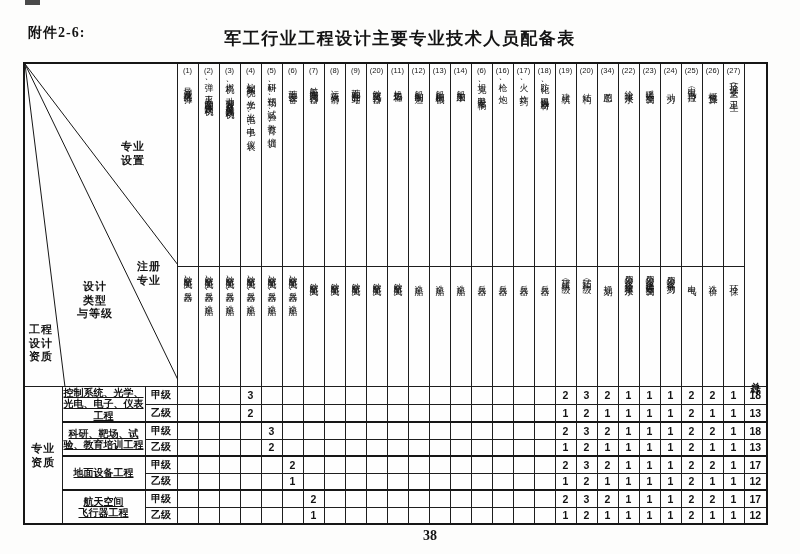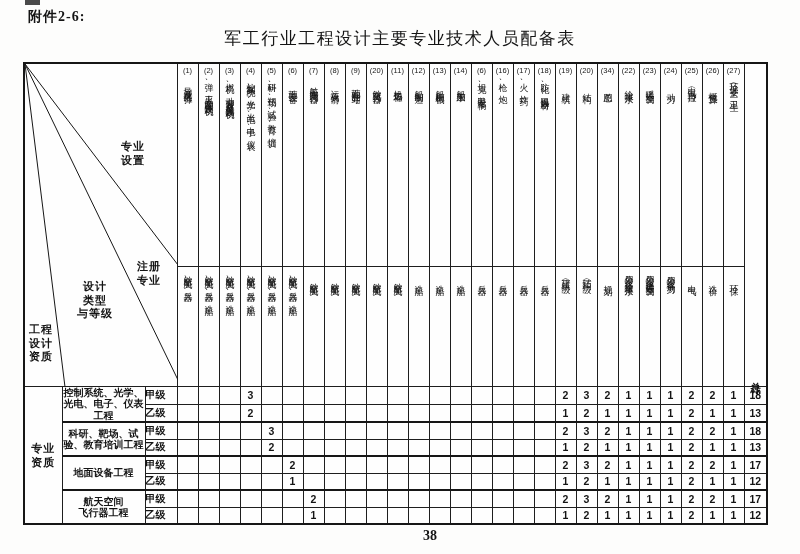--- a/index.html
+++ b/index.html
@@ -2,23 +2,23 @@
 <html><head>
 <meta charset="utf-8">
 <style>
   html,body{margin:0;padding:0;}
   body{
     width:800px;height:554px;position:relative;overflow:hidden;
     background:#fdfdfc;color:#141414;
     font-family:"Liberation Serif","DejaVu Serif",serif;
   }
   .artifact{position:absolute;left:25px;top:0;width:15px;height:5px;background:#4a4a4a;}
-  .attachment{position:absolute;left:28px;top:8px;font-size:14px;font-weight:700;letter-spacing:1px;}
+  .attachment{position:absolute;left:28px;top:24px;font-size:14px;font-weight:700;letter-spacing:1px;}
   .doc-title{position:absolute;left:0;top:27px;width:800px;text-align:center;
-    font-size:17px;font-weight:400;letter-spacing:1.5px;
+    font-size:17px;font-weight:700;letter-spacing:1.5px;
     font-family:"Liberation Sans","DejaVu Sans",sans-serif;}
   .page-number{position:absolute;left:430px;top:528px;transform:translateX(-50%);
     font-size:14px;font-weight:700;}
 
   table.ptable{position:absolute;left:23px;top:62px;border-collapse:collapse;
     table-layout:fixed;border:2px solid #161616;background:#fefefe;}
   table.ptable td{border:1px solid #1e1e1e;padding:0;overflow:visible;}
 
   
   td.h1{vertical-align:top;text-align:center;}
@@ -42,22 +42,22 @@
     text-align:center;white-space:pre-line;letter-spacing:1px;}
   .c-setup{left:96px;top:76px;}
   .c-reg{left:112px;top:196px;}
   .c-type{left:52px;top:216px;}
   .c-qual{left:4px;top:242px;margin-top:17px;}
 
   
   td.qual{vertical-align:middle;text-align:center;font-size:11px;font-weight:600;
     white-space:pre-line;line-height:14px;letter-spacing:1px;}
   td.group{vertical-align:middle;text-align:center;font-size:10px;font-weight:600;
-    line-height:11.5px;padding:0 1px;white-space:pre-line;}
-  td.grade{vertical-align:middle;text-align:left;font-size:10px;font-weight:600;
+    line-height:11.5px;padding:0 1px;white-space:pre-line;text-decoration:underline;}
+  td.grade{vertical-align:middle;text-align:center;font-size:10px;font-weight:600;
     white-space:nowrap;}
   td.d, td.dt{vertical-align:middle;text-align:center;font-size:10.5px;font-weight:700;
     font-family:"Liberation Sans","DejaVu Sans",sans-serif;}
   tr.gsep td{border-top:2px solid #161616;}
 </style>
 </head>
 <body>
 
 <div class="artifact"></div>
 

